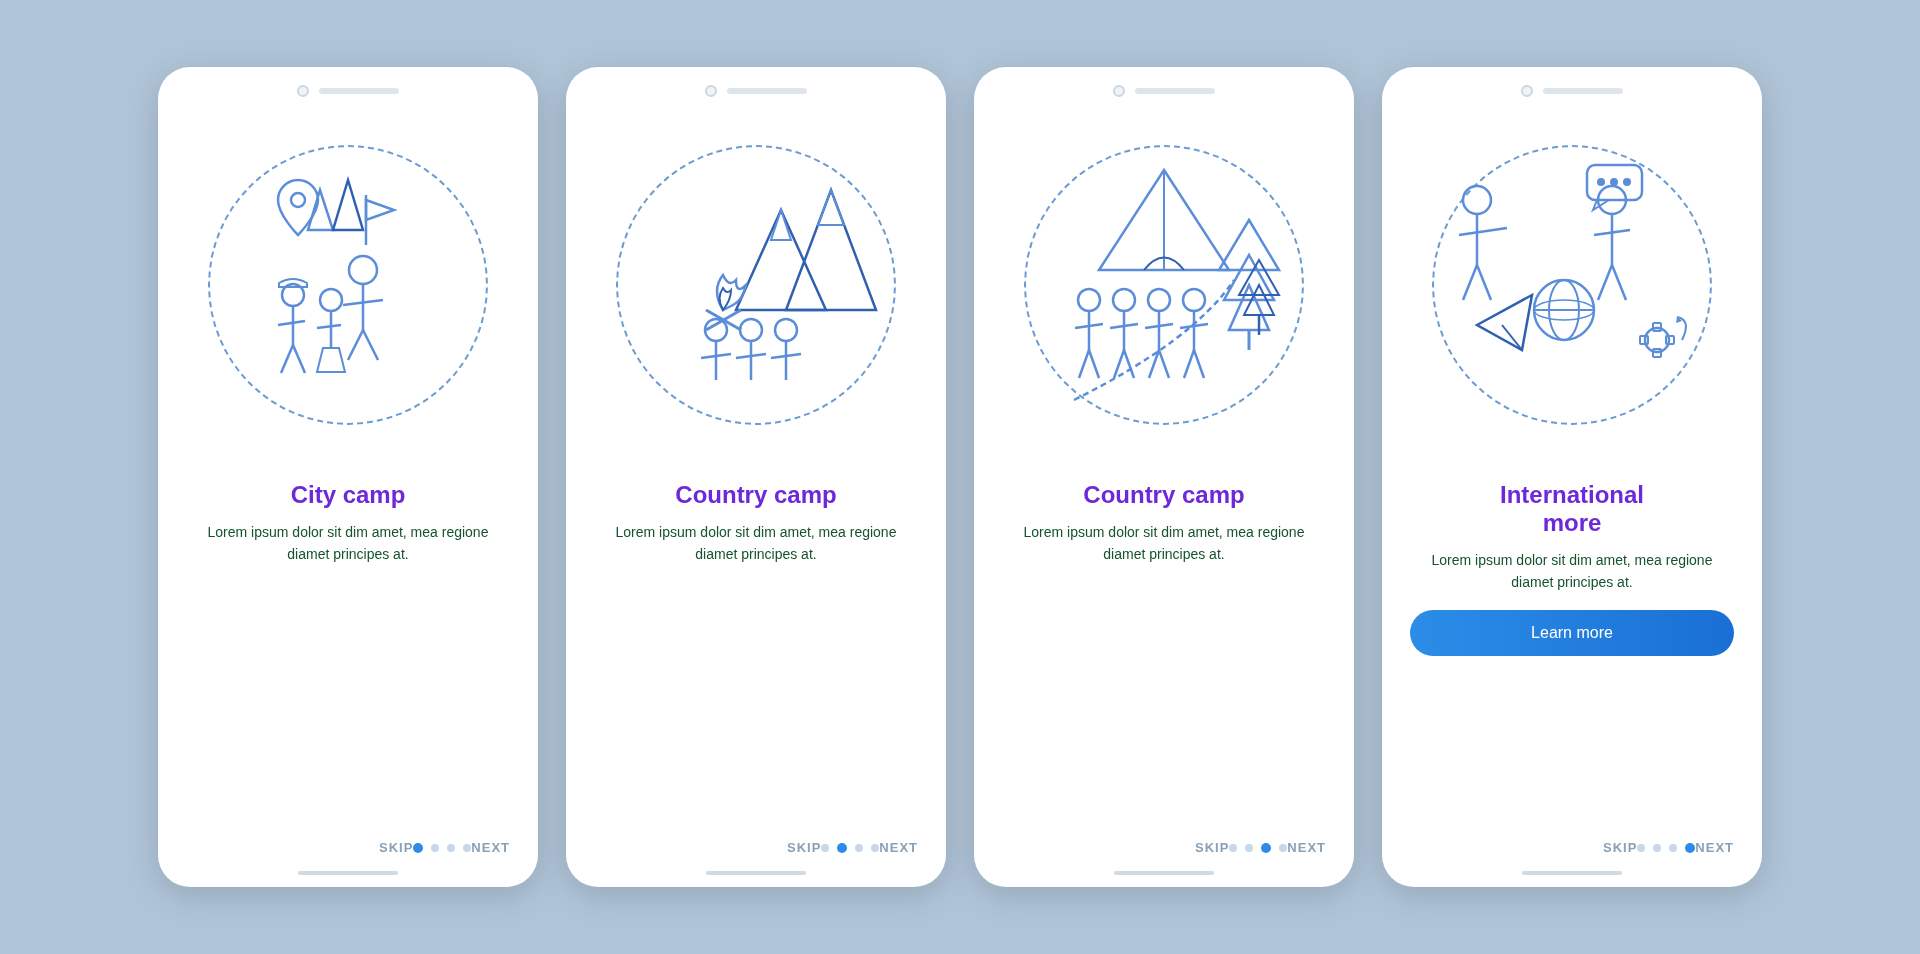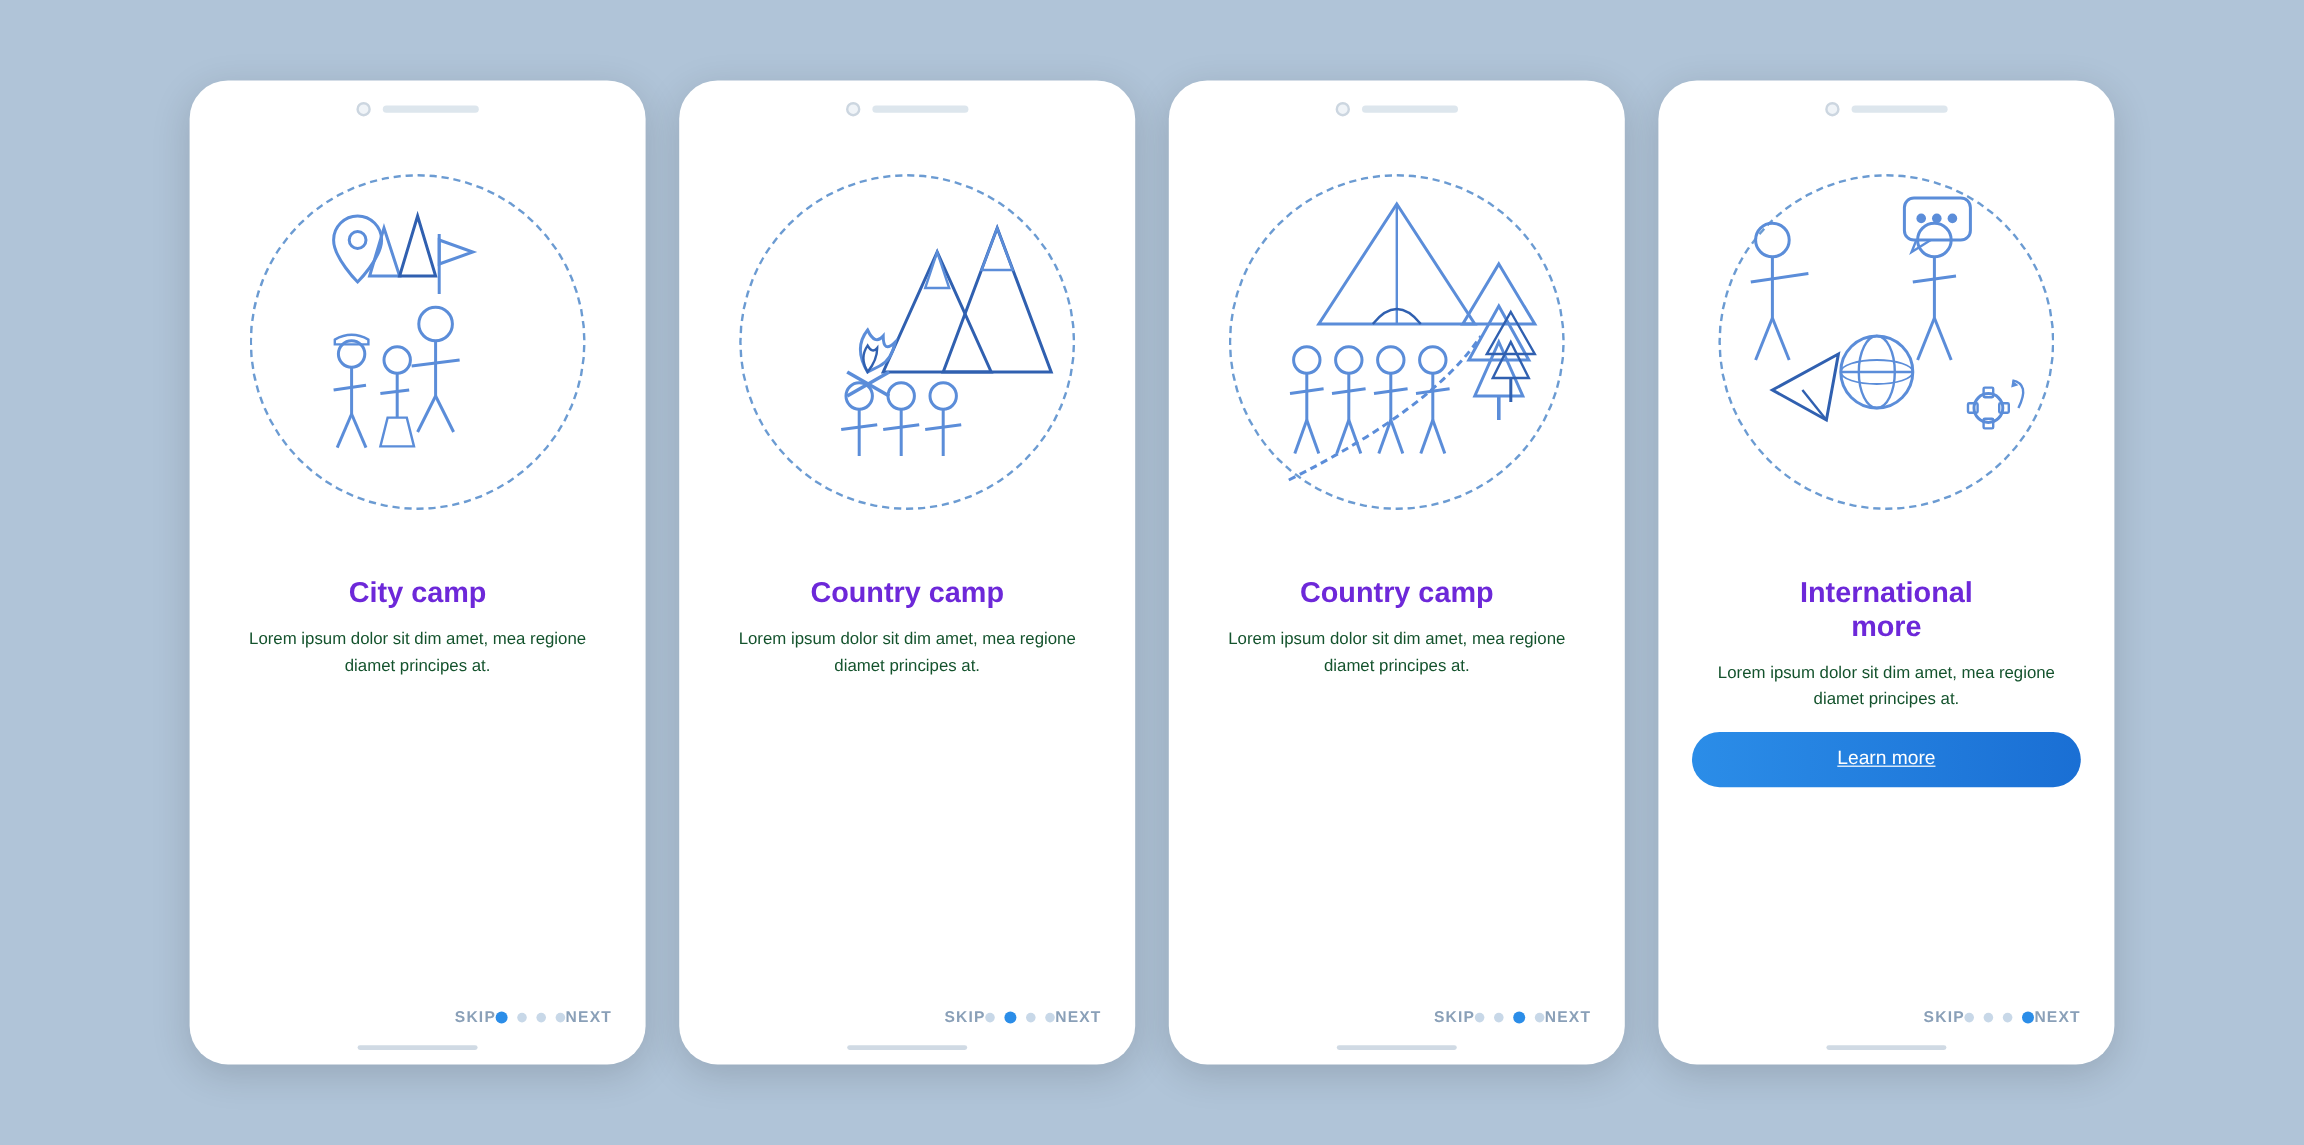--- a/index.html
+++ b/index.html
@@ -107,21 +107,20 @@
       background: linear-gradient(90deg, #2b8de8, #1a6fd4);
       color: white;
       border: none;
       border-radius: 30px;
       padding: 14px 50px;
       font-size: 16px;
       font-weight: 500;
       cursor: pointer;
       margin-bottom: 16px;
       width: 100%;
-      text-decoration: underline;
     }
 
     .bottom-nav {
       display: flex;
       align-items: center;
       justify-content: flex-end;
       padding: 8px 28px 12px;
     }
 
     .nav-skip, .nav-next {

